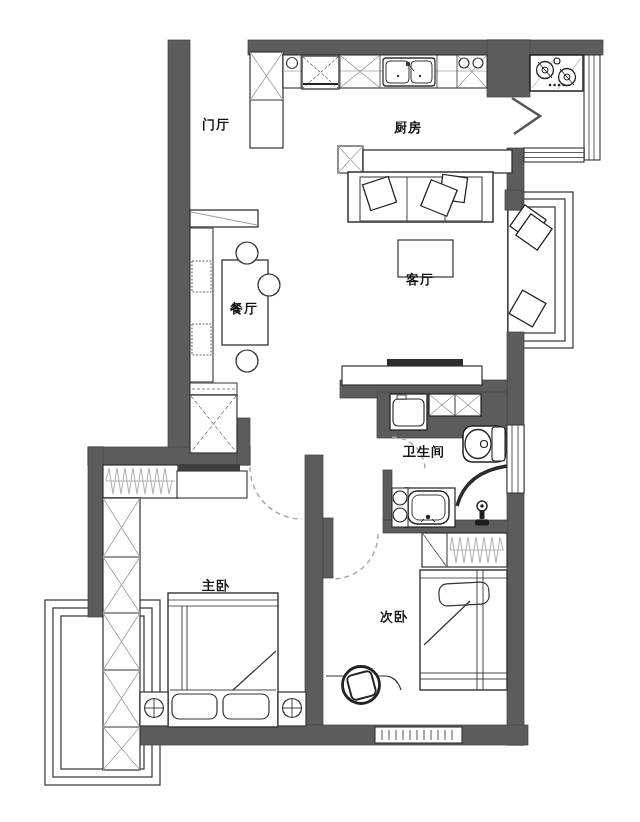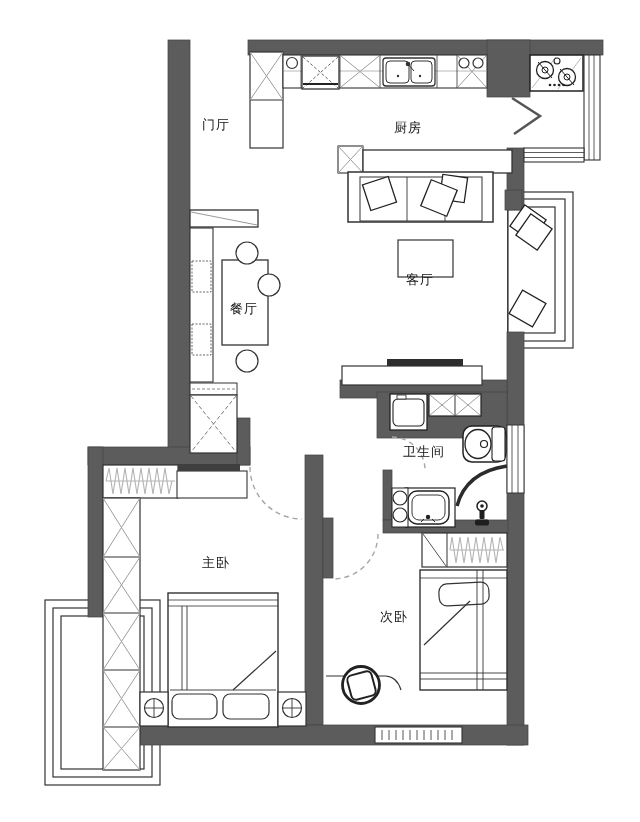--- a/index.html
+++ b/index.html
@@ -1,19 +1,19 @@
 <!DOCTYPE html>
 <html><head>
 <meta charset="utf-8">
 <style>
   html,body{margin:0;padding:0;background:#ffffff;}
   #stage{position:relative;width:640px;height:822px;background:#ffffff;overflow:hidden;
          font-family:"DejaVu Sans",sans-serif;}
   #plan-svg{position:absolute;left:0;top:0;}
-  .room-label{position:absolute;transform:translate(-50%,-50%);font-size:13px;font-weight:normal;
+  .room-label{position:absolute;transform:translate(-50%,-50%);font-size:13px;font-weight:bold;
               color:#141414;letter-spacing:1px;white-space:nowrap;text-align:right;}
 </style>
 </head>
 <body>
 
 <div id="stage">
 
 <svg id="plan-svg" width="640" height="822" viewBox="0 0 640 822">
 
   <g fill="none" stroke="#333" stroke-width="1.2">
@@ -310,15 +310,15 @@
     <path d="M 392 437 A 33 33 0 0 1 425 470"></path>
     <path d="M 378 534 A 45 45 0 0 1 333 579"></path>
   </g>
 </svg>
 
   <div class="room-label" style="left:216px;top:125px">门厅</div>
   <div class="room-label" style="left:408px;top:128px">厨房</div>
   <div class="room-label" style="left:420px;top:280px">客厅</div>
   <div class="room-label" style="left:244px;top:309px">餐厅</div>
   <div class="room-label" style="left:424px;top:452px">卫生间</div>
-  <div class="room-label" style="left:216px;top:563px">主卧</div>
+  <div class="room-label" style="left:216px;top:586px">主卧</div>
   <div class="room-label" style="left:394px;top:617px">次卧</div>
 </div>
 
 </body></html>

